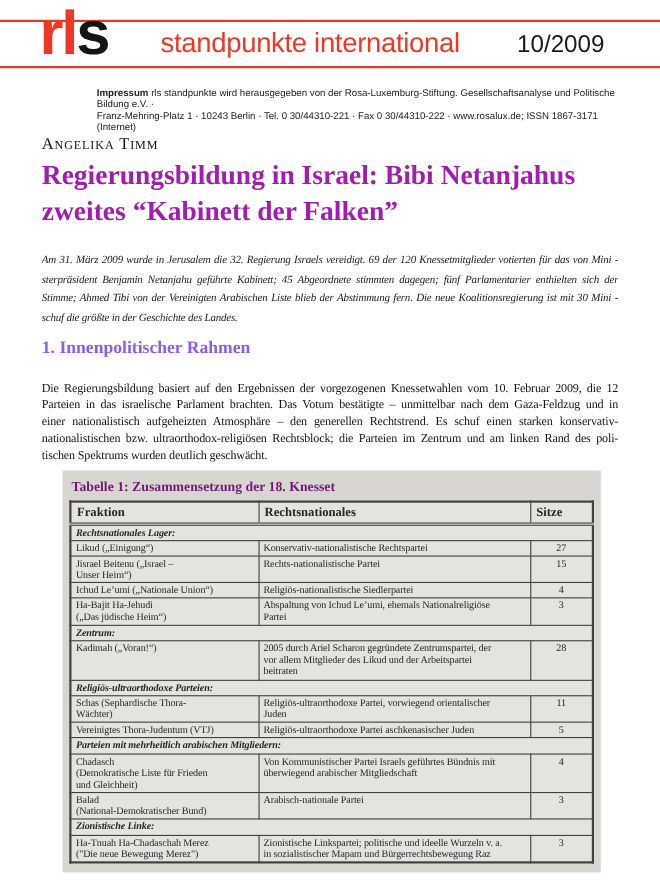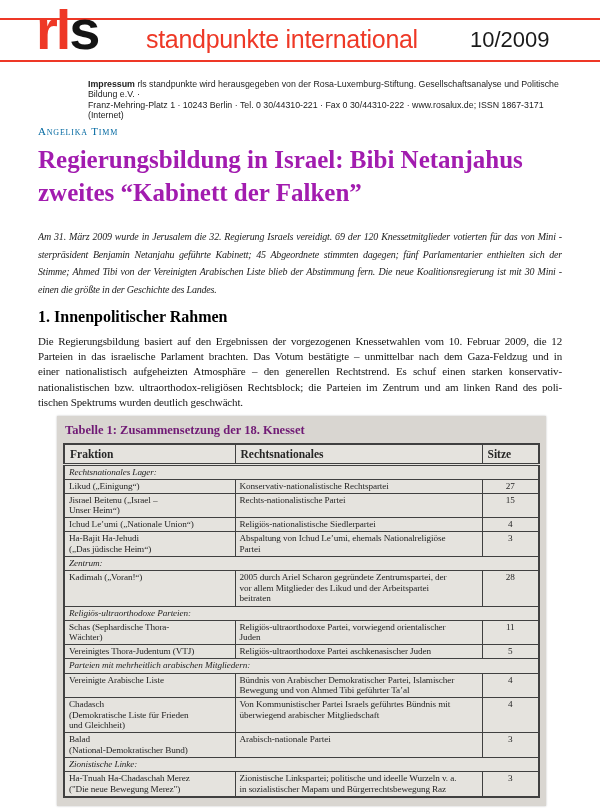--- a/index.html
+++ b/index.html
@@ -22,50 +22,50 @@
   .issue{position:absolute;left:470px;top:28px;
         font-family:"Liberation Sans",sans-serif;font-size:22px;line-height:24px;
         color:#1a1a1a;white-space:nowrap;}
   .impressum{position:absolute;left:88px;top:79px;width:482px;
         font-family:"Liberation Sans",sans-serif;font-size:8.8px;line-height:10.4px;
         color:#222;}
   .impressum b{font-weight:bold;}
 
   
   .article{position:absolute;left:38px;top:122px;width:524px;}
-  .author{font-variant:small-caps;font-size:11px;line-height:18px;
-          letter-spacing:0.8px;color:#0369a1;}
+  .author{font-variant:small-caps;font-size:15px;line-height:18px;
+          letter-spacing:0.8px;color:#0f172a;}
   .doc-title{margin-top:4px;font-weight:bold;font-size:25px;line-height:32.5px;
           color:#a21caf;}
   .doc-title div{white-space:nowrap;}
   .intro{margin-top:19px;font-style:italic;font-size:10px;line-height:17.5px;
           letter-spacing:-0.2px;color:#1c1c1c;}
   .section-heading{margin-top:9px;font-weight:bold;font-size:16px;line-height:19px;
-          color:#000000;}
-  .body-par{margin-top:8px;font-size:11px;line-height:15.2px;
+          color:#8b5cf6;}
+  .body-par{margin-top:20px;font-size:11px;line-height:15.2px;
           letter-spacing:-0.15px;color:#151515;}
   .jline{text-align:justify;text-align-last:justify;white-space:nowrap;overflow:hidden;}
   .jline.last{text-align-last:left;}
 
   
   .scan{margin:6px 0 0 19px;width:489px;background:#d9d6d1;
         padding:6px 6px 8px 6px;box-sizing:border-box;
         box-shadow:0 0 2px rgba(0,0,0,0.25);}
   .scan-title{font-weight:bold;font-size:12.5px;line-height:14px;
         color:#701a75;margin:1px 0 6px 2px;}
   table.knesset{width:477px;border-collapse:collapse;table-layout:fixed;
         border:2px solid #404040;background:#e5e3de;color:#262626;}
   table.knesset th{font-weight:bold;font-size:11.5px;line-height:12.5px;
         text-align:left;padding:2.5px 5px;border:1px solid #404040;
         border-bottom:3px double #404040;}
   table.knesset td{font-size:9.2px;line-height:10.6px;letter-spacing:-0.1px;
         padding:1px 4px 1.5px 4px;border:1px solid #404040;vertical-align:top;
         overflow:hidden;}
   td.cell-multiline{white-space:pre-line;}
-  td.group-cell{font-weight:normal;font-style:italic;font-size:10px;line-height:11.5px;
+  td.group-cell{font-weight:bold;font-style:italic;font-size:10px;line-height:11.5px;
         padding:1.5px 5px;}
   td.sitze-cell{font-size:12px;line-height:13px;text-align:center;padding-top:1px;}
   th.sitze-col{border-bottom:3px double #404040;}
 </style>
 </head>
 <body>
 
 <div class="page">
 
   <div class="rule rule-top"></div>
@@ -83,21 +83,21 @@
 
     <h1 class="doc-title" style="margin:4px 0 0 0;">
       <div>Regierungsbildung in Israel: Bibi Netanjahus</div>
       <div>zweites “Kabinett der Falken”</div>
     </h1>
 
     <div class="intro">
         <div class="jline">Am 31. März 2009 wurde in Jerusalem die 32. Regierung Israels vereidigt. 69 der 120 Knessetmitglieder votierten für das von Mini -</div>
         <div class="jline">sterpräsident Benjamin Netanjahu geführte Kabinett; 45 Abgeordnete stimmten dagegen; fünf Parlamentarier enthielten sich der</div>
         <div class="jline">Stimme; Ahmed Tibi von der Vereinigten Arabischen Liste blieb der Abstimmung fern. Die neue Koalitionsregierung ist mit 30 Mini -</div>
-        <div class="jline last">einen die größte in der Geschichte des Landes.</div>
+        <div class="jline last">schuf die größte in der Geschichte des Landes.</div>
       </div>
 
     <h2 class="section-heading" style="margin:9px 0 0 0;">1. Innenpolitischer Rahmen</h2>
 
     <div class="body-par">
         <div class="jline">Die Regierungsbildung basiert auf den Ergebnissen der vorgezogenen Knessetwahlen vom 10. Februar 2009, die 12</div>
         <div class="jline">Parteien in das israelische Parlament brachten. Das Votum bestätigte – unmittelbar nach dem Gaza-Feldzug und in</div>
         <div class="jline">einer nationalistisch aufgeheizten Atmosphäre – den generellen Rechtstrend. Es schuf einen starken konservativ-</div>
         <div class="jline">nationalistischen bzw. ultraorthodox-religiösen Rechtsblock; die Parteien im Zentrum und am linken Rand des poli-</div>
         <div class="jline last">tischen Spektrums wurden deutlich geschwächt.</div>
@@ -167,26 +167,20 @@
             </tr>
             <tr>
               <td class="cell-multiline">Vereinigtes Thora-Judentum (VTJ)</td>
               <td class="cell-multiline">Religiös-ultraorthodoxe Partei aschkenasischer Juden</td>
               <td class="sitze-cell">5</td>
             </tr>
             <tr>
               <td colspan="3" class="group-cell">Parteien mit mehrheitlich arabischen Mitgliedern:</td>
             </tr>
             <tr>
-              <td class="cell-multiline">Vereinigte Arabische Liste</td>
-              <td class="cell-multiline">Bündnis von Arabischer Demokratischer Partei, Islamischer
-Bewegung und von Ahmed Tibi geführter Ta’al</td>
-              <td class="sitze-cell">4</td>
-            </tr>
-            <tr>
               <td class="cell-multiline">Chadasch
 (Demokratische Liste für Frieden
 und Gleichheit)</td>
               <td class="cell-multiline">Von Kommunistischer Partei Israels geführtes Bündnis mit
 überwiegend arabischer Mitgliedschaft</td>
               <td class="sitze-cell">4</td>
             </tr>
             <tr>
               <td class="cell-multiline">Balad
 (National-Demokratischer Bund)</td>

